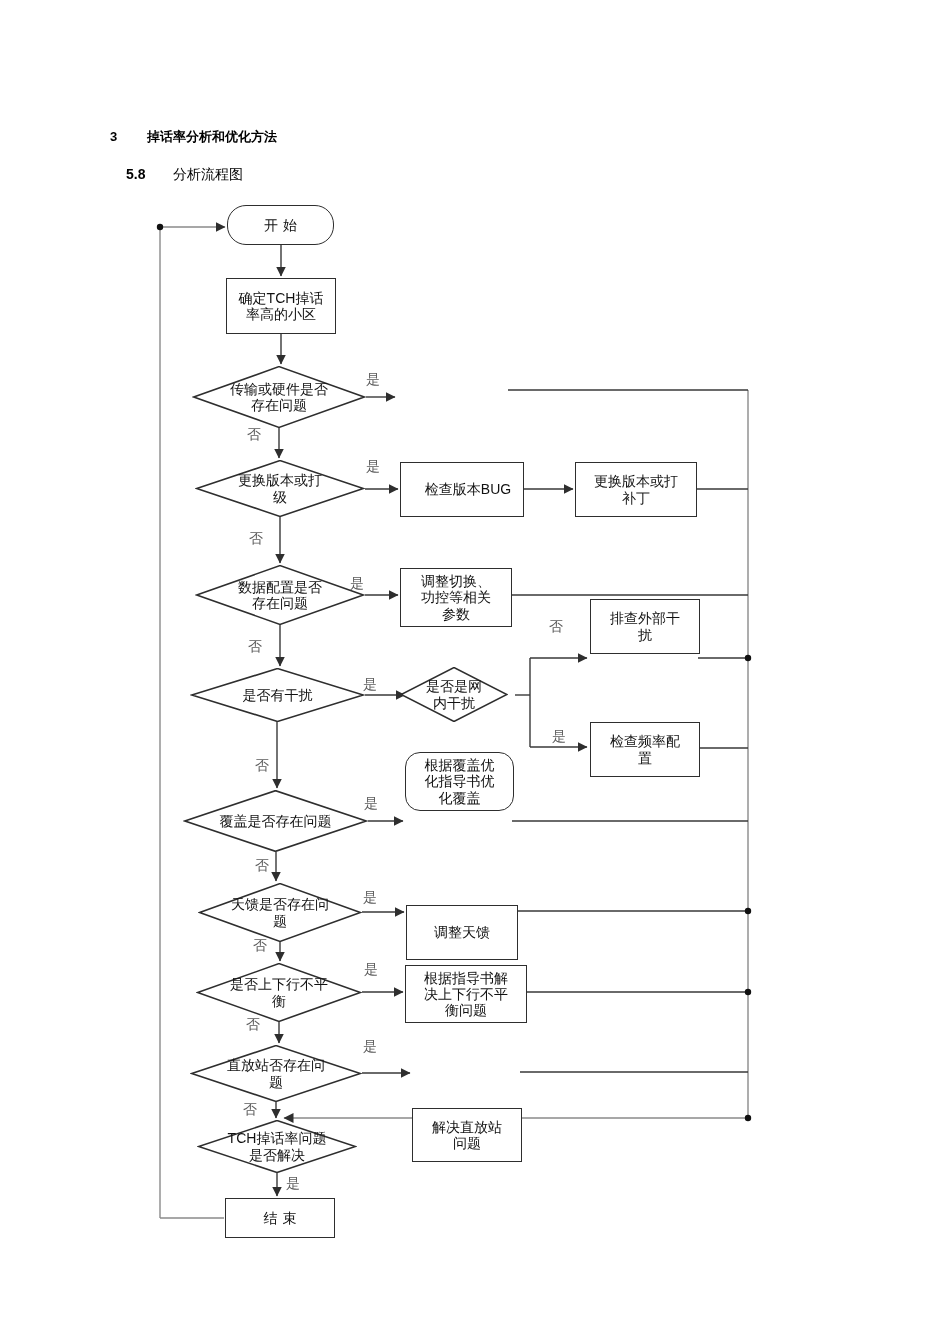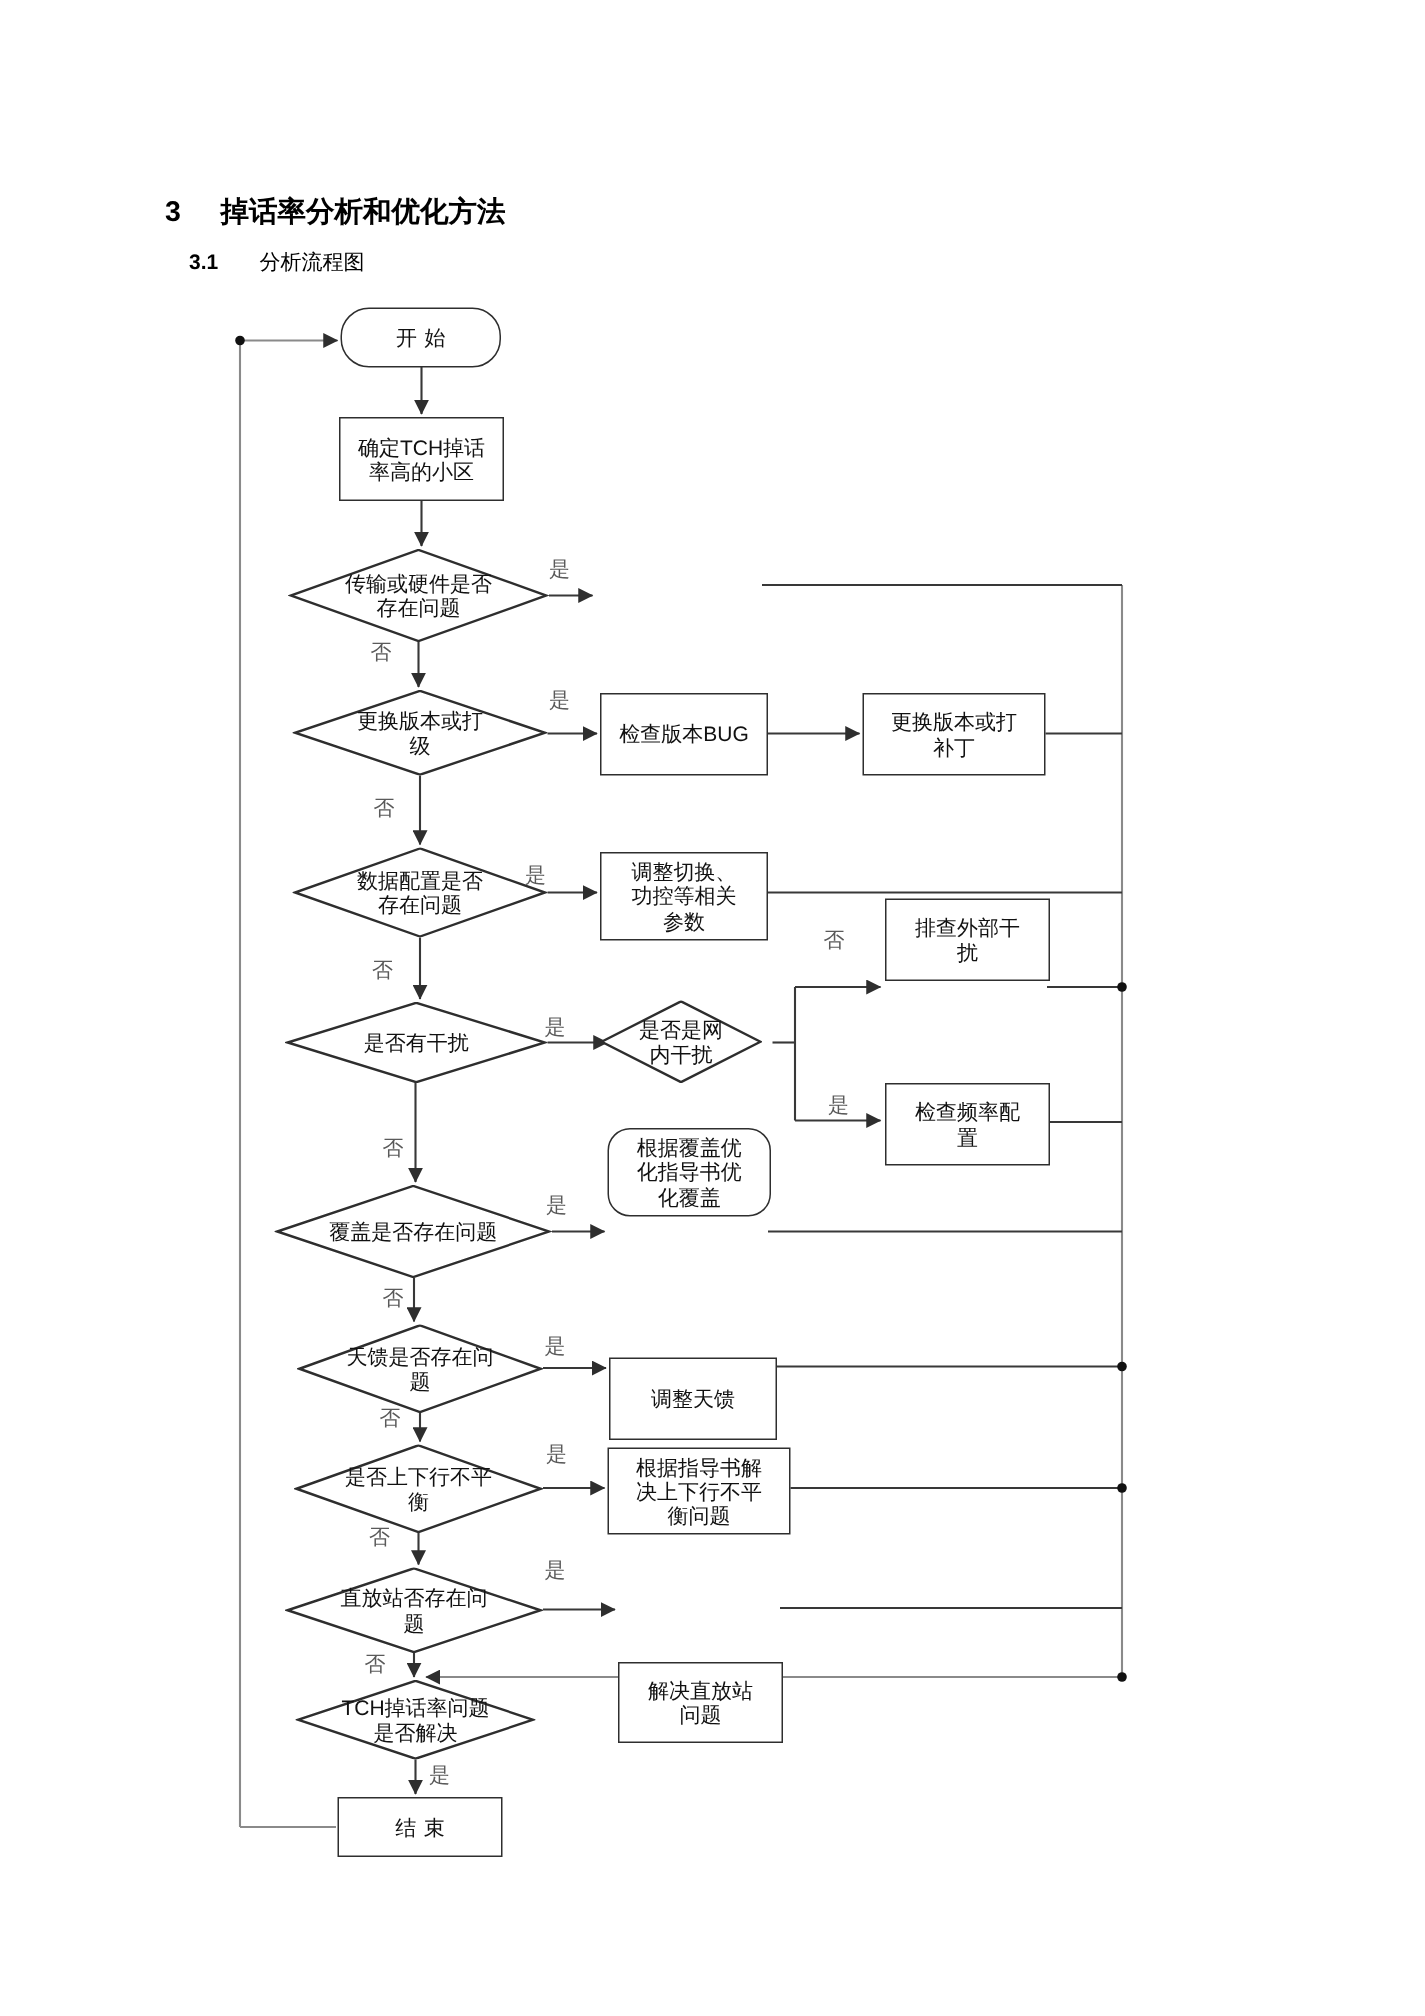--- a/index.html
+++ b/index.html
@@ -1,20 +1,20 @@
 <!DOCTYPE html>
 <html><head>
 <meta charset="utf-8">
 <style>
   html,body{margin:0;padding:0;background:#ffffff;}
   body{width:950px;height:1344px;position:relative;overflow:hidden;
        font-family:"Liberation Sans","DejaVu Sans",sans-serif;color:#111;}
   .page{position:absolute;inset:0;background:#fff;}
 
-  .h1{position:absolute;left:110px;top:128px;font-size:19px;font-weight:bold;color:#000;white-space:nowrap;}
+  .h1{position:absolute;left:110px;top:128px;font-size:13px;font-weight:bold;color:#000;white-space:nowrap;}
   .h1 .num{display:inline-block;width:37px;}
   .h2{position:absolute;left:126px;top:166px;font-size:14px;color:#000;white-space:nowrap;}
   .h2 .num{display:inline-block;width:47px;font-weight:bold;}
   .h2 .ttl{font-weight:500;}
 
   svg.wires{position:absolute;left:0;top:0;width:950px;height:1344px;z-index:0;}
 
   .node{position:absolute;display:flex;align-items:center;justify-content:center;
         text-align:center;font-size:14px;line-height:1.16;white-space:pre-line;z-index:1;}
   .rect{border:1.6px solid #2e2e2e;background:#fff;}
@@ -29,21 +29,21 @@
 </style>
 </head>
 <body>
 
 <div class="page">
 
   <div class="h1">
     <span class="num">3</span><span>掉话率分析和优化方法</span>
   </div>
   <div class="h2">
-    <span class="num">3.1</span><span class="ttl">分析流程图</span>
+    <span class="num">5.8</span><span class="ttl">分析流程图</span>
   </div>
 
   <svg class="wires" viewBox="0 0 950 1344">
     <defs>
       <marker id="arr" markerUnits="userSpaceOnUse" markerWidth="11" markerHeight="10" refX="9.5" refY="5" orient="auto">
         <path d="M0,0 L10,5 L0,10 Z" fill="#2e2e2e"></path>
       </marker>
     </defs>
 
     <g stroke="#8a8a8a" stroke-width="1.4" fill="none">
@@ -121,21 +121,21 @@
 
 
   <div class="node diamond" style="left:195px;top:460px;width:170px;height:57px;">
     <svg viewBox="0 0 100 100" preserveAspectRatio="none">
         <polygon points="50,1 99,50 50,99 1,50" vector-effect="non-scaling-stroke"></polygon>
       </svg>
     <span class="nlabel">更换版本或打
 级</span>
   </div>
 
-  <div class="node rect" style="left:400px;top:462px;width:110px;height:53px;">
+  <div class="node rect" style="left:400px;top:462px;width:110px;height:53px;padding-left:12px;">
     <span class="nlabel">检查版本BUG</span>
   </div>
 
   <div class="node rect" style="left:575px;top:462px;width:120px;height:53px;">
     <span class="nlabel">更换版本或打
 补丁</span>
   </div>
 
   <div class="node diamond" style="left:195px;top:565px;width:170px;height:60px;">
     <svg viewBox="0 0 100 100" preserveAspectRatio="none">

